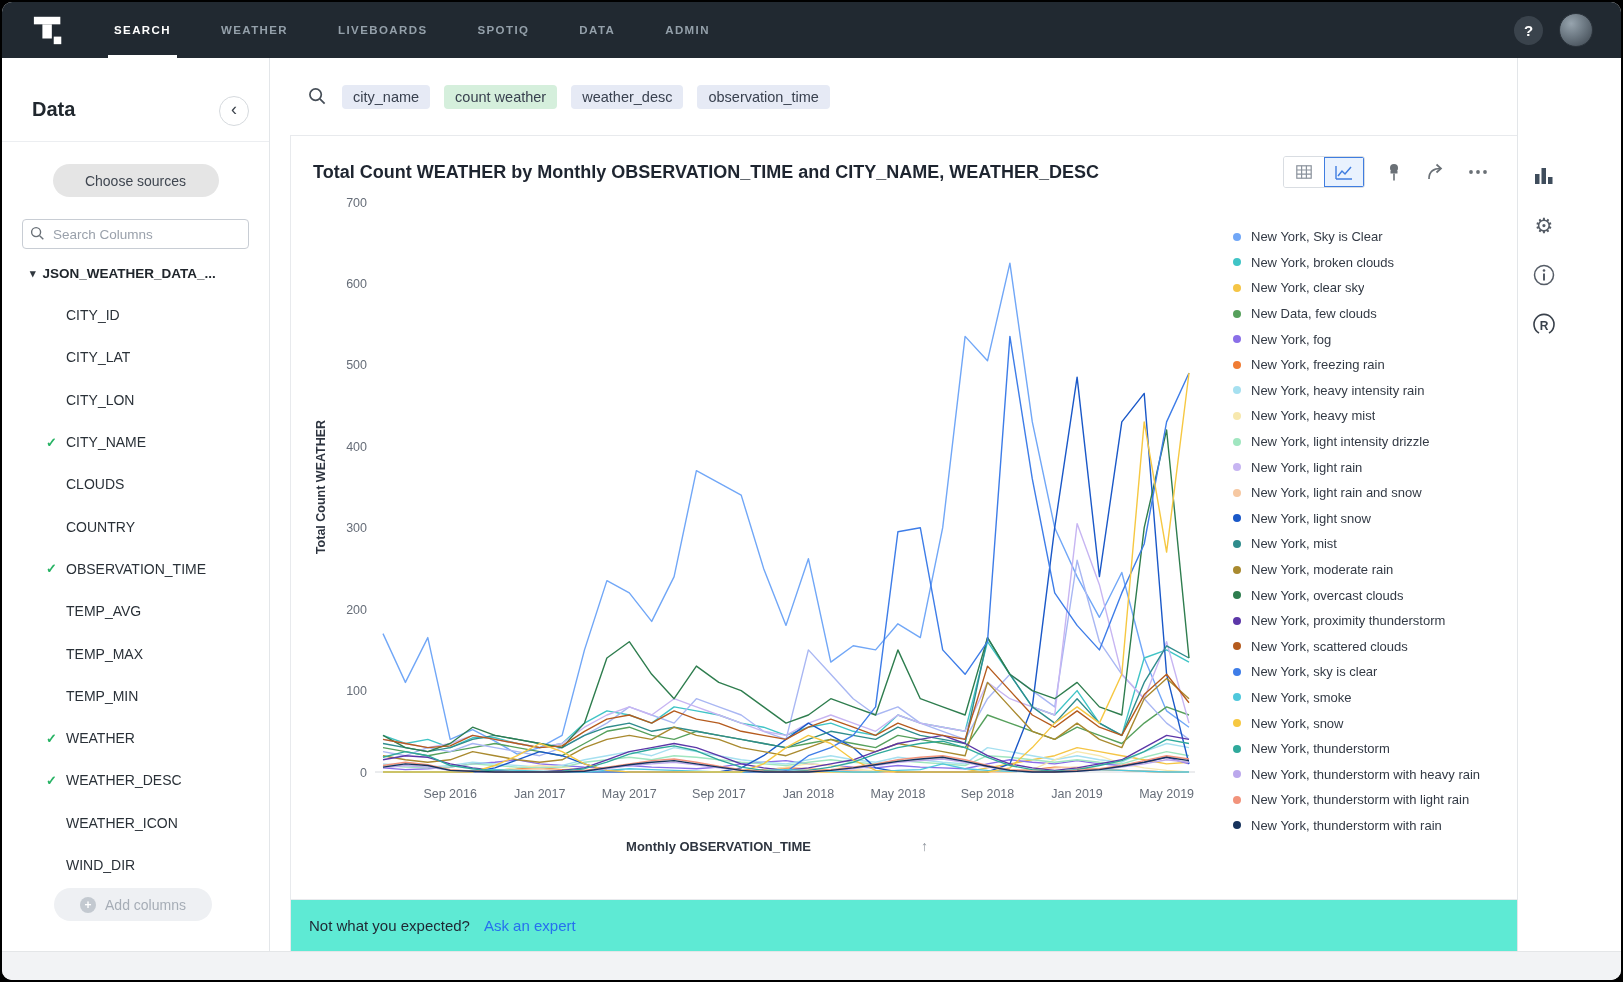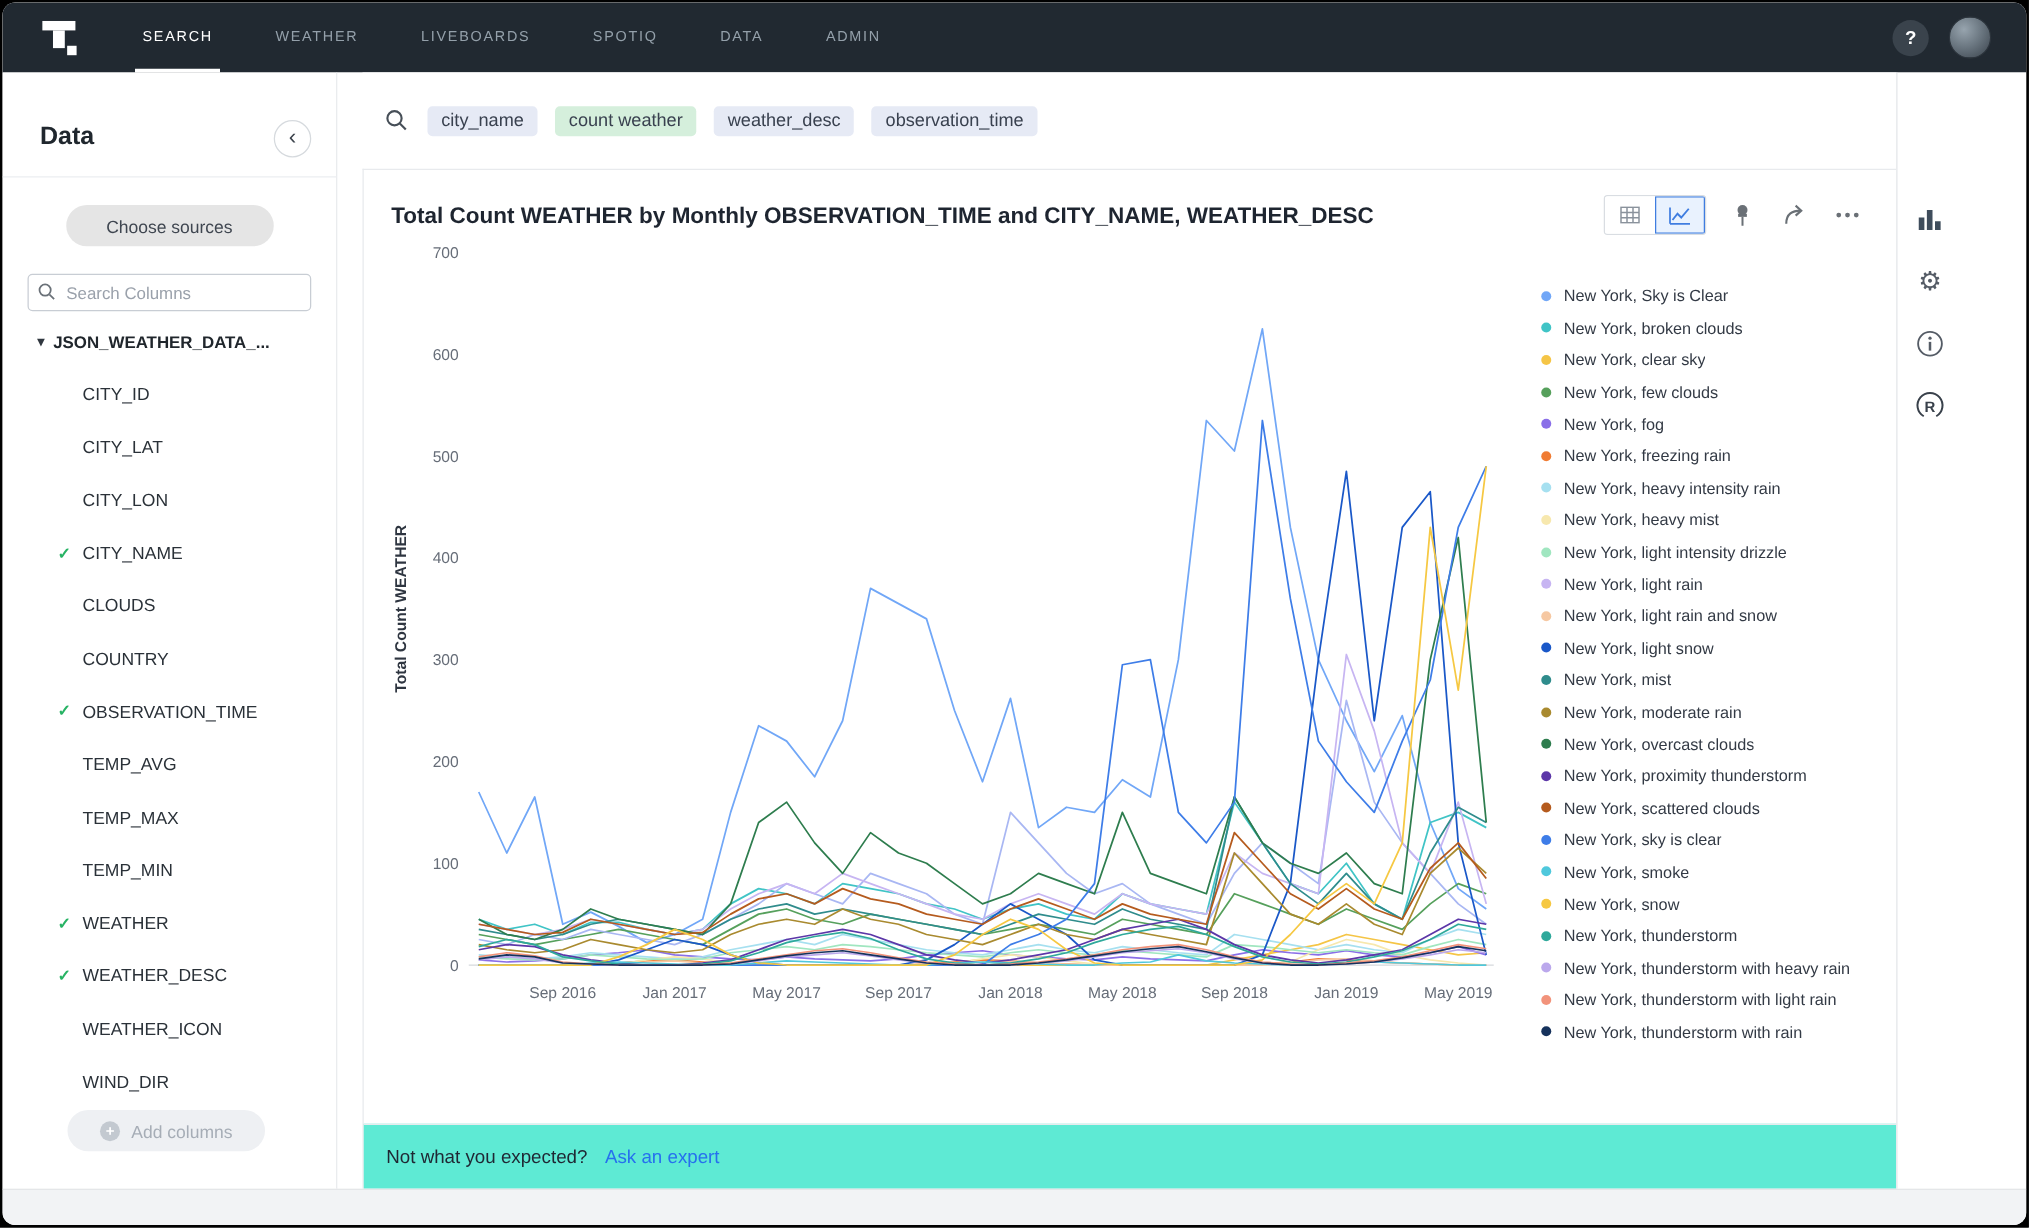--- a/index.html
+++ b/index.html
@@ -7,21 +7,21 @@
   body { font-family:"Liberation Sans", sans-serif; }
   .window { position:relative; width:1619px; height:978px; margin:2px; background:#fff;
             border-radius:10px; overflow:hidden; }
 
   
   .topnav { position:absolute; top:0; left:0; right:0; height:56px; background:#212931;
             display:flex; align-items:center; }
   .logo { width:38px; height:38px; margin-left:28px; display:flex; align-items:center; justify-content:center; cursor:pointer; }
   .tabs { display:flex; margin-left:40px; height:56px; }
   .tab { height:56px; display:flex; align-items:center; padding:3px 6px 0 6px; margin-right:38px;
-         color:#94a0aa; font-size:11.5px; font-weight:400; letter-spacing:1.4px;
+         color:#94a0aa; font-size:11.5px; font-weight:700; letter-spacing:1.4px;
          border-bottom:3px solid transparent; cursor:pointer; white-space:nowrap; }
   .tab.active { color:#ffffff; border-bottom-color:#ffffff; }
   .nav-right { margin-left:auto; display:flex; align-items:center; gap:16px; margin-right:28px; }
   .help-btn { width:29px; height:29px; border-radius:50%; background:#3a434c; color:#fff;
               display:flex; align-items:center; justify-content:center; font-size:15px; font-weight:700; cursor:pointer; }
   .avatar { width:34px; height:34px; border-radius:50%;
             background:radial-gradient(circle at 35% 30%, #97a4ae 0%, #6c7882 45%, #39424b 100%);
             border:1px solid #2c343c; cursor:pointer; }
 
   
@@ -312,36 +312,40 @@
             <polyline points="56.0,573.8 78.4,569.7 100.8,571.3 123.2,577.9 145.6,581.9 167.9,584.4 190.3,586.0 212.7,586.0 235.1,584.4 257.5,581.9 279.9,573.8 302.3,565.6 324.7,561.6 347.1,557.5 369.4,561.6 391.8,569.7 414.2,577.9 436.6,581.9 459.0,584.4 481.4,581.9 503.8,577.9 526.2,573.8 548.6,565.6 570.9,557.5 593.3,553.4 615.7,549.4 638.1,557.5 660.5,569.7 682.9,577.9 705.3,581.9 727.7,584.4 750.1,581.9 772.4,577.9 794.8,573.8 817.2,561.6 839.6,549.4 862.0,553.4" fill="none" stroke="#5C37A8" stroke-width="1.4" stroke-linejoin="round"></polyline>
             <polyline points="56.0,553.4 78.4,557.5 100.8,561.6 123.2,559.9 145.6,549.4 167.9,553.4 190.3,557.5 212.7,561.6 235.1,559.9 257.5,545.3 279.9,533.1 302.3,529.0 324.7,537.1 347.1,524.9 369.4,533.1 391.8,537.1 414.2,545.3 436.6,549.4 459.0,553.4 481.4,541.2 503.8,533.1 526.2,541.2 548.6,549.4 570.9,537.1 593.3,545.3 615.7,549.4 638.1,553.4 660.5,480.1 682.9,504.6 705.3,529.0 727.7,541.2 750.1,524.9 772.4,541.2 794.8,549.4 817.2,508.6 839.6,488.3 862.0,516.8" fill="none" stroke="#B55B1E" stroke-width="1.4" stroke-linejoin="round"></polyline>
             <polyline points="56.0,586.0 78.4,586.0 100.8,586.0 123.2,586.0 145.6,586.0 167.9,586.0 190.3,586.0 212.7,586.0 235.1,586.0 257.5,586.0 279.9,586.0 302.3,586.0 324.7,586.0 347.1,586.0 369.4,586.0 391.8,586.0 414.2,586.0 436.6,586.0 459.0,586.0 481.4,569.7 503.8,561.6 526.2,549.4 548.6,520.9 570.9,345.8 593.3,341.7 615.7,463.9 638.1,488.3 660.5,455.7 682.9,150.4 705.3,292.9 727.7,406.9 750.1,439.4 772.4,463.9 794.8,406.9 817.2,358.0 839.6,235.9 862.0,187.0" fill="none" stroke="#3E7DE8" stroke-width="1.4" stroke-linejoin="round"></polyline>
             <polyline points="56.0,586.0 78.4,586.0 100.8,586.0 123.2,586.0 145.6,584.4 167.9,583.6 190.3,584.4 212.7,585.2 235.1,586.0 257.5,586.0 279.9,584.4 302.3,582.7 324.7,583.6 347.1,584.4 369.4,585.2 391.8,586.0 414.2,586.0 436.6,584.4 459.0,583.6 481.4,584.4 503.8,585.2 526.2,586.0 548.6,586.0 570.9,584.4 593.3,583.6 615.7,577.9 638.1,582.7 660.5,584.4 682.9,585.2 705.3,586.0 727.7,586.0 750.1,584.4 772.4,583.6 794.8,584.4 817.2,585.2 839.6,586.0 862.0,586.0" fill="none" stroke="#4FC8DC" stroke-width="1.4" stroke-linejoin="round"></polyline>
             <polyline points="56.0,586.0 78.4,586.0 100.8,586.0 123.2,586.0 145.6,586.0 167.9,579.5 190.3,569.7 212.7,557.5 235.1,565.6 257.5,577.9 279.9,584.4 302.3,586.0 324.7,586.0 347.1,586.0 369.4,586.0 391.8,586.0 414.2,586.0 436.6,577.9 459.0,561.6 481.4,549.4 503.8,557.5 526.2,573.8 548.6,584.4 570.9,586.0 593.3,586.0 615.7,586.0 638.1,586.0 660.5,586.0 682.9,581.9 705.3,561.6 727.7,537.1 750.1,520.9 772.4,537.1 794.8,488.3 817.2,235.9 839.6,366.1 862.0,187.0" fill="none" stroke="#F6C842" stroke-width="1.4" stroke-linejoin="round"></polyline>
             <polyline points="56.0,571.3 78.4,565.6 100.8,569.7 123.2,579.5 145.6,582.7 167.9,585.2 190.3,586.0 212.7,586.0 235.1,585.2 257.5,582.7 279.9,576.2 302.3,568.1 324.7,563.2 347.1,559.9 369.4,564.8 391.8,573.8 414.2,581.1 436.6,584.4 459.0,586.0 481.4,584.4 503.8,581.1 526.2,576.2 548.6,568.1 570.9,561.6 593.3,557.5 615.7,555.1 638.1,561.6 660.5,571.3 682.9,579.5 705.3,583.6 727.7,585.2 750.1,583.6 772.4,579.5 794.8,574.6 817.2,565.6 839.6,553.4 862.0,557.5" fill="none" stroke="#2FA99B" stroke-width="1.4" stroke-linejoin="round"></polyline>
             <polyline points="56.0,581.9 78.4,579.5 100.8,581.1 123.2,584.4 145.6,585.2 167.9,586.0 190.3,586.0 212.7,586.0 235.1,586.0 257.5,585.2 279.9,582.7 302.3,579.5 324.7,577.9 347.1,576.2 369.4,578.7 391.8,581.9 414.2,584.4 436.6,586.0 459.0,586.0 481.4,586.0 503.8,584.4 526.2,582.7 548.6,579.5 570.9,576.2 593.3,574.6 615.7,573.0 638.1,576.2 660.5,581.1 682.9,584.4 705.3,586.0 727.7,586.0 750.1,585.2 772.4,583.6 794.8,581.1 817.2,577.9 839.6,573.8 862.0,576.2" fill="none" stroke="#BBA8EC" stroke-width="1.4" stroke-linejoin="round"></polyline>
             <polyline points="56.0,579.5 78.4,576.2 100.8,578.7 123.2,583.6 145.6,585.2 167.9,586.0 190.3,586.0 212.7,586.0 235.1,586.0 257.5,584.4 279.9,581.1 302.3,577.9 324.7,574.6 347.1,573.0 369.4,576.2 391.8,580.3 414.2,583.6 436.6,585.2 459.0,586.0 481.4,585.2 503.8,583.6 526.2,581.1 548.6,577.9 570.9,573.8 593.3,571.3 615.7,569.7 638.1,573.8 660.5,579.5 682.9,583.6 705.3,585.2 727.7,586.0 750.1,584.4 772.4,582.7 794.8,579.5 817.2,574.6 839.6,569.7 862.0,573.0" fill="none" stroke="#F2937B" stroke-width="1.4" stroke-linejoin="round"></polyline>
             <polyline points="56.0,581.1 78.4,577.9 100.8,579.5 123.2,584.4 145.6,585.2 167.9,586.0 190.3,586.0 212.7,586.0 235.1,586.0 257.5,585.2 279.9,581.9 302.3,578.7 324.7,576.2 347.1,574.6 369.4,577.9 391.8,581.1 414.2,584.4 436.6,586.0 459.0,586.0 481.4,586.0 503.8,584.4 526.2,581.9 548.6,578.7 570.9,575.4 593.3,573.0 615.7,571.3 638.1,575.4 660.5,580.3 682.9,584.4 705.3,586.0 727.7,586.0 750.1,585.2 772.4,583.6 794.8,580.3 817.2,576.2 839.6,571.3 862.0,574.6" fill="none" stroke="#16325C" stroke-width="1.4" stroke-linejoin="round"></polyline>
           </svg>
+        <div class="xlabel-row">
+          <span>Monthly OBSERVATION_TIME</span>
+          <span class="sort">↑</span>
+        </div>
         <div class="legend" id="legend">
             <div class="legend-row">
               <span class="legend-dot" style="background: rgb(113, 167, 247);"></span>
               <span class="legend-label">New York, Sky is Clear</span>
             </div>
             <div class="legend-row">
               <span class="legend-dot" style="background: rgb(64, 196, 198);"></span>
               <span class="legend-label">New York, broken clouds</span>
             </div>
             <div class="legend-row">
               <span class="legend-dot" style="background: rgb(245, 197, 70);"></span>
               <span class="legend-label">New York, clear sky</span>
             </div>
             <div class="legend-row">
               <span class="legend-dot" style="background: rgb(86, 160, 92);"></span>
-              <span class="legend-label">New York, few clouds</span>
+              <span class="legend-label">New Data, few clouds</span>
             </div>
             <div class="legend-row">
               <span class="legend-dot" style="background: rgb(138, 111, 232);"></span>
               <span class="legend-label">New York, fog</span>
             </div>
             <div class="legend-row">
               <span class="legend-dot" style="background: rgb(240, 124, 51);"></span>
               <span class="legend-label">New York, freezing rain</span>
             </div>
             <div class="legend-row">

